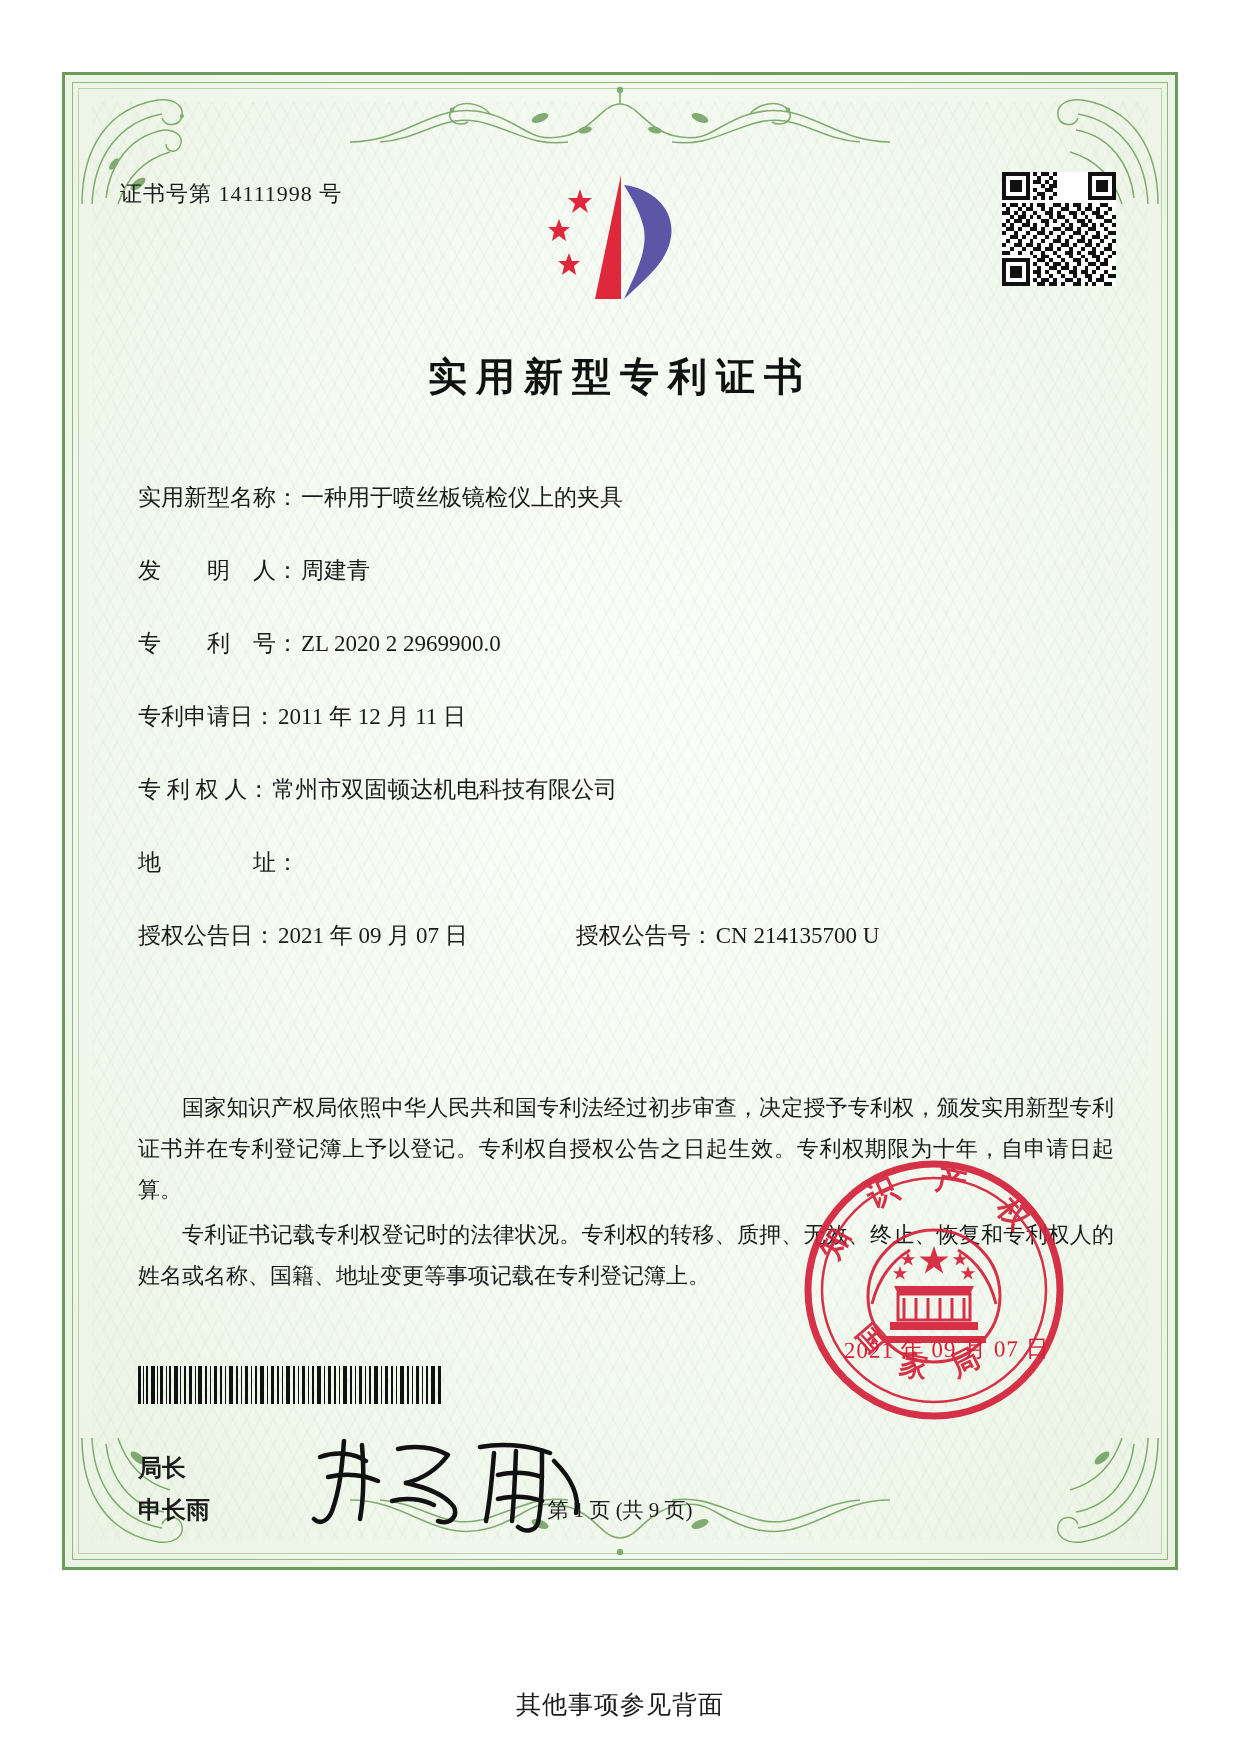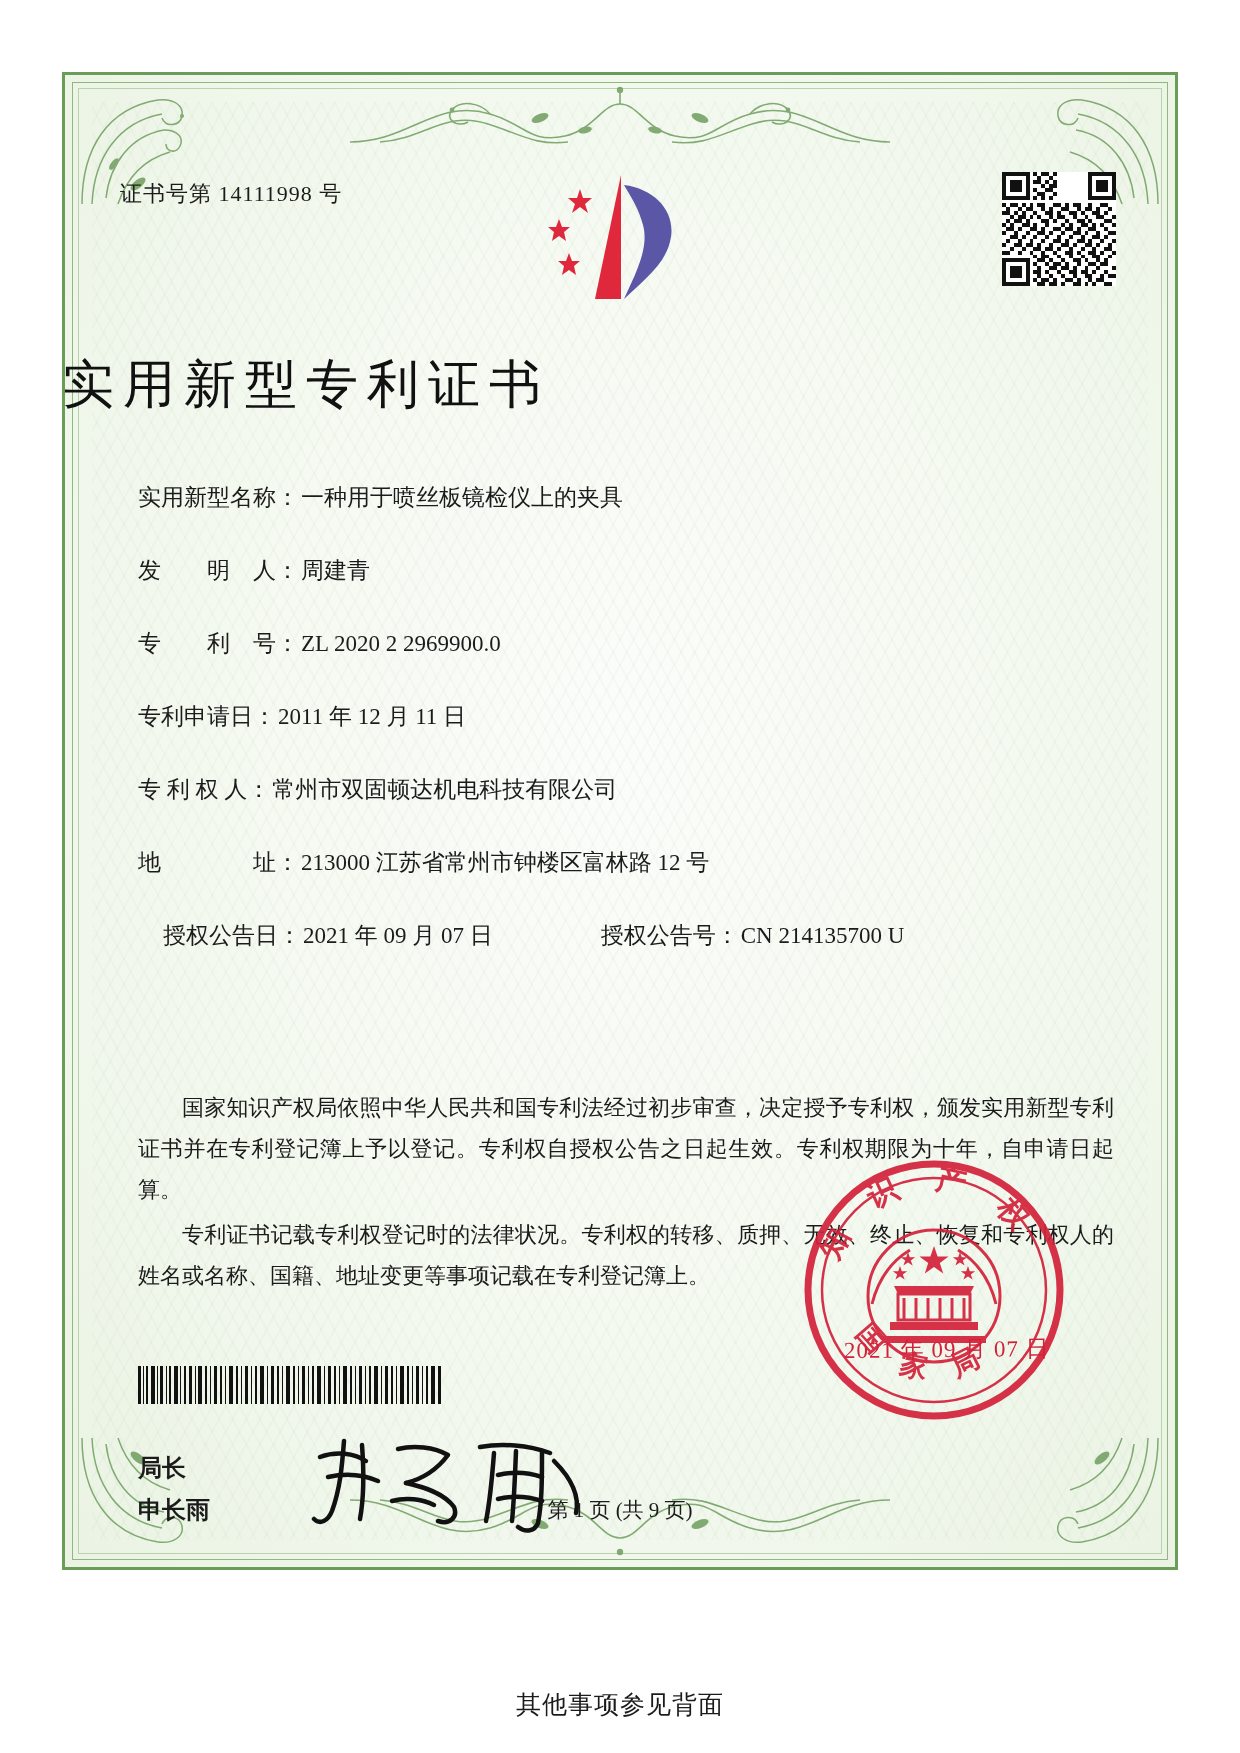--- a/index.html
+++ b/index.html
@@ -101,24 +101,24 @@
     right: 62px;
     top: 100px;
     width: 114px;
     height: 114px;
   }
 
   .title {
     position: absolute;
     left: 0; right: 0;
     top: 278px;
-    text-align: left;
+    text-align: center;
     font-family: "DejaVu Serif", "Liberation Serif", serif;
-    font-weight: normal;
-    font-size: 52px;
+    font-weight: bold;
+    font-size: 39px;
     letter-spacing: 9px;
     color: #111;
   }
 
   
   .fields {
     position: absolute;
     left: 76px;
     top: 410px;
     right: 74px;
@@ -129,21 +129,21 @@
     margin-bottom: 42px;
     font-size: 23px;
     white-space: nowrap;
   }
   .f-label {
     display: inline-block;
     letter-spacing: 0px;
   }
   .f-sep { margin: 0 2px 0 0; }
   .f-value { }
-  .row-split { display: flex; align-items: baseline; margin-left: 25px; }
+  .row-split { display: flex; align-items: baseline; }
   .row-split .second { margin-left: 108px; }
 
   
   .paras {
     position: absolute;
     left: 76px;
     right: 64px;
     top: 1015px;
     font-size: 22px;
     line-height: 41px;
@@ -569,21 +569,20 @@
 
     <div class="field-row">
       <span class="f-label">专 利 权 人</span>
       <span class="f-sep">：</span>
       <span class="f-value">常州市双固顿达机电科技有限公司</span>
     </div>
 
     <div class="field-row">
       <span class="f-label">地　　　　址</span>
       <span class="f-sep">：</span>
-      <span class="f-value">213000 江苏省常州市钟楼区富林路 12 号</span>
     </div>
 
     <div class="field-row row-split">
       <span>
         <span class="f-label">授权公告日</span><span class="f-sep">：</span><span class="f-value">2021 年 09 月 07 日</span>
       </span>
       <span class="second">
         <span class="f-label">授权公告号</span><span class="f-sep">：</span><span class="f-value">CN 214135700 U</span>
       </span>
     </div>

